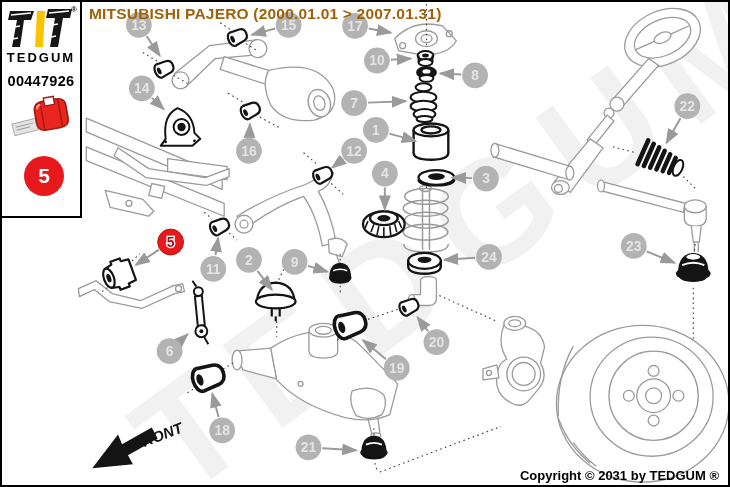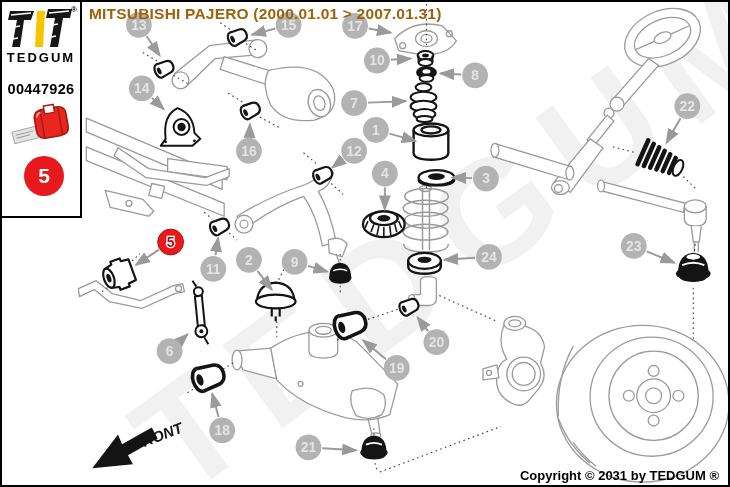--- a/index.html
+++ b/index.html
@@ -6,21 +6,21 @@
   .page{position:relative;width:730px;height:487px;background:#fff;border:2px solid #000;
         box-sizing:border-box;overflow:hidden;font-family:"Liberation Sans",sans-serif;}
   .diagram-svg{position:absolute;left:0;top:0;width:100%;height:100%;}
   .title{position:absolute;left:87px;top:3px;font-size:15.5px;font-weight:bold;color:#a16207;
          letter-spacing:.2px;white-space:nowrap;z-index:6;}
   .sidebar{position:absolute;left:0;top:0;width:80px;height:216px;background:#fff;
            border-right:2px solid #000;border-bottom:2px solid #000;z-index:5;box-sizing:border-box;}
   .logo{position:relative;margin:5px auto 0 auto;width:70px;height:42px;}
   .reg{position:absolute;top:-2px;right:-1px;font-size:8px;font-weight:bold;}
   .brand{text-align:center;font-weight:bold;font-size:13px;letter-spacing:2px;margin-top:1px;}
-  .pn{text-align:center;font-weight:bold;font-size:14.5px;margin-top:16px;letter-spacing:.3px;}
+  .pn{text-align:center;font-weight:bold;font-size:14.5px;margin-top:8px;letter-spacing:.3px;}
   .photo{position:relative;width:76px;height:48px;margin:4px auto 0 auto;}
   .badge{position:absolute;left:22px;top:154px;width:40px;height:40px;border-radius:50%;
          display:flex;align-items:center;justify-content:center;font-weight:bold;font-size:21px;color:#fff;}
   .copyright{position:absolute;right:9px;bottom:2px;font-size:13px;font-weight:bold;color:#000;z-index:6;}
   .bnum{font-family:"Liberation Sans",sans-serif;font-weight:bold;font-size:14px;fill:#e4e4e4;}
   .bnum.red{fill:#a8100f;stroke:#ffffff;stroke-width:2.6px;paint-order:stroke;}
   .wm{font-family:"Liberation Sans",sans-serif;font-weight:bold;}
 </style>
 </head>
 <body>

